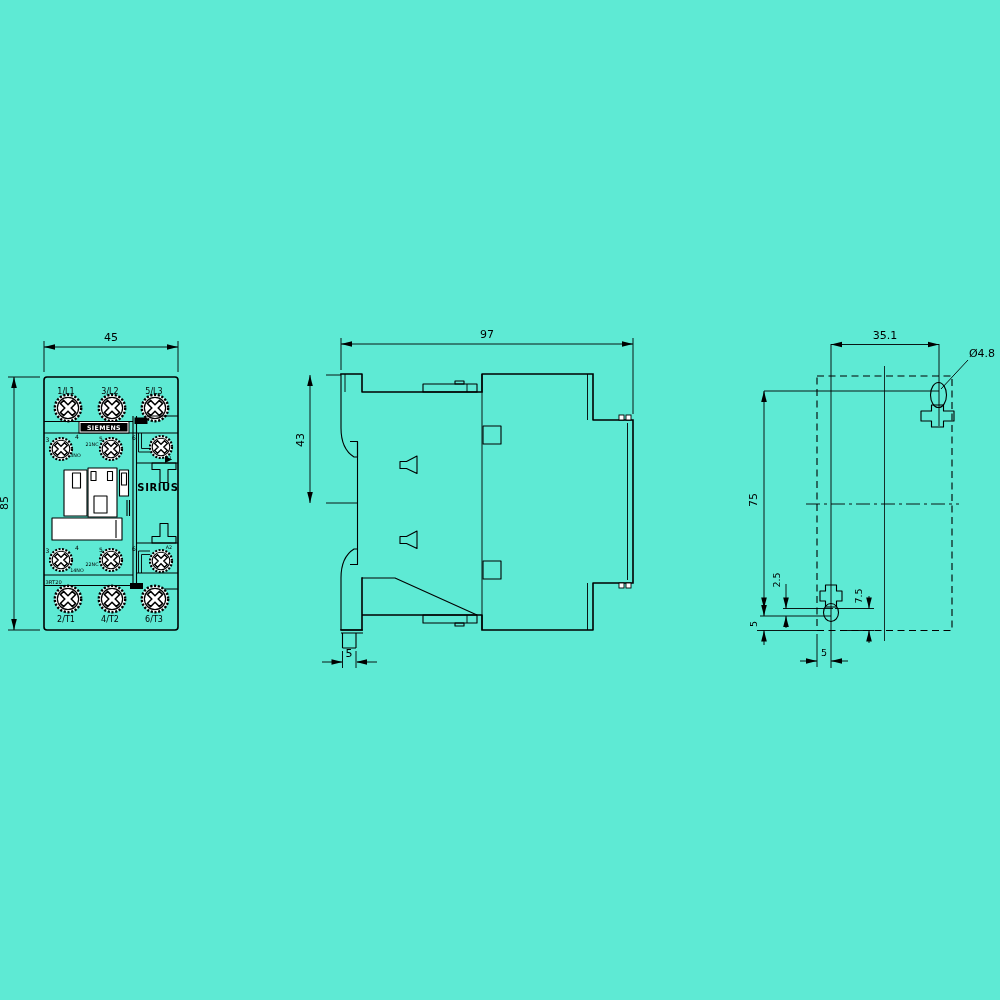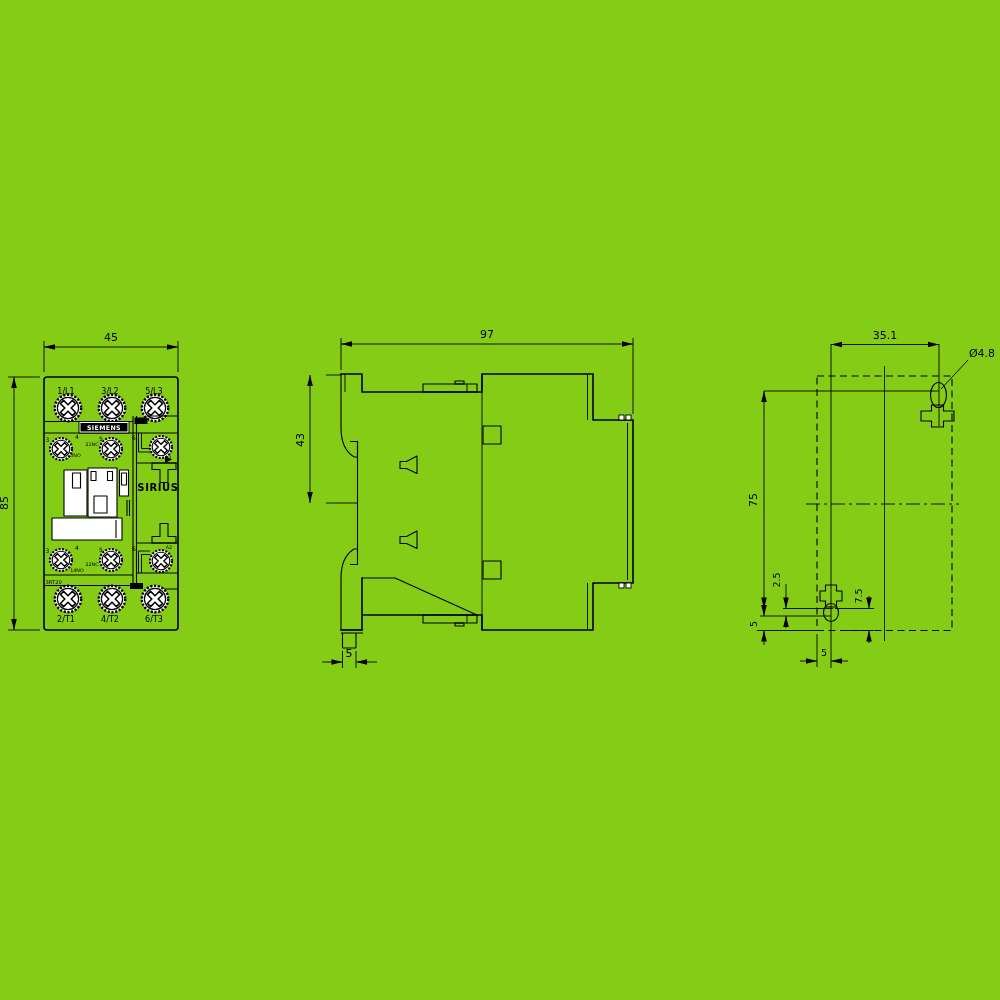--- a/index.html
+++ b/index.html
@@ -1,16 +1,16 @@
 <!DOCTYPE html>
 <html><head>
 <meta charset="utf-8">
 <style>
   html,body{margin:0;padding:0;background:#fff;}
-  #canvas{width:1000px;height:1000px;position:relative;background:#84cc16;}
+  #canvas{width:1000px;height:1000px;position:relative;background:#5eead4;}
   svg{display:block;}
   svg text{font-family:"DejaVu Sans",sans-serif;fill:#000;}
   .dim{font-size:11px;}
   .dim-s{font-size:9.5px;}
   .term{font-size:8px;}
   .digit{font-size:6px;}
   .aux{font-size:4.8px;}
   .tiny{font-size:5.2px;}
   .sirius{font-size:10px;font-weight:bold;letter-spacing:.6px;}
   .siemens{font-size:6.3px;font-weight:bold;fill:#fff;letter-spacing:.35px;}

